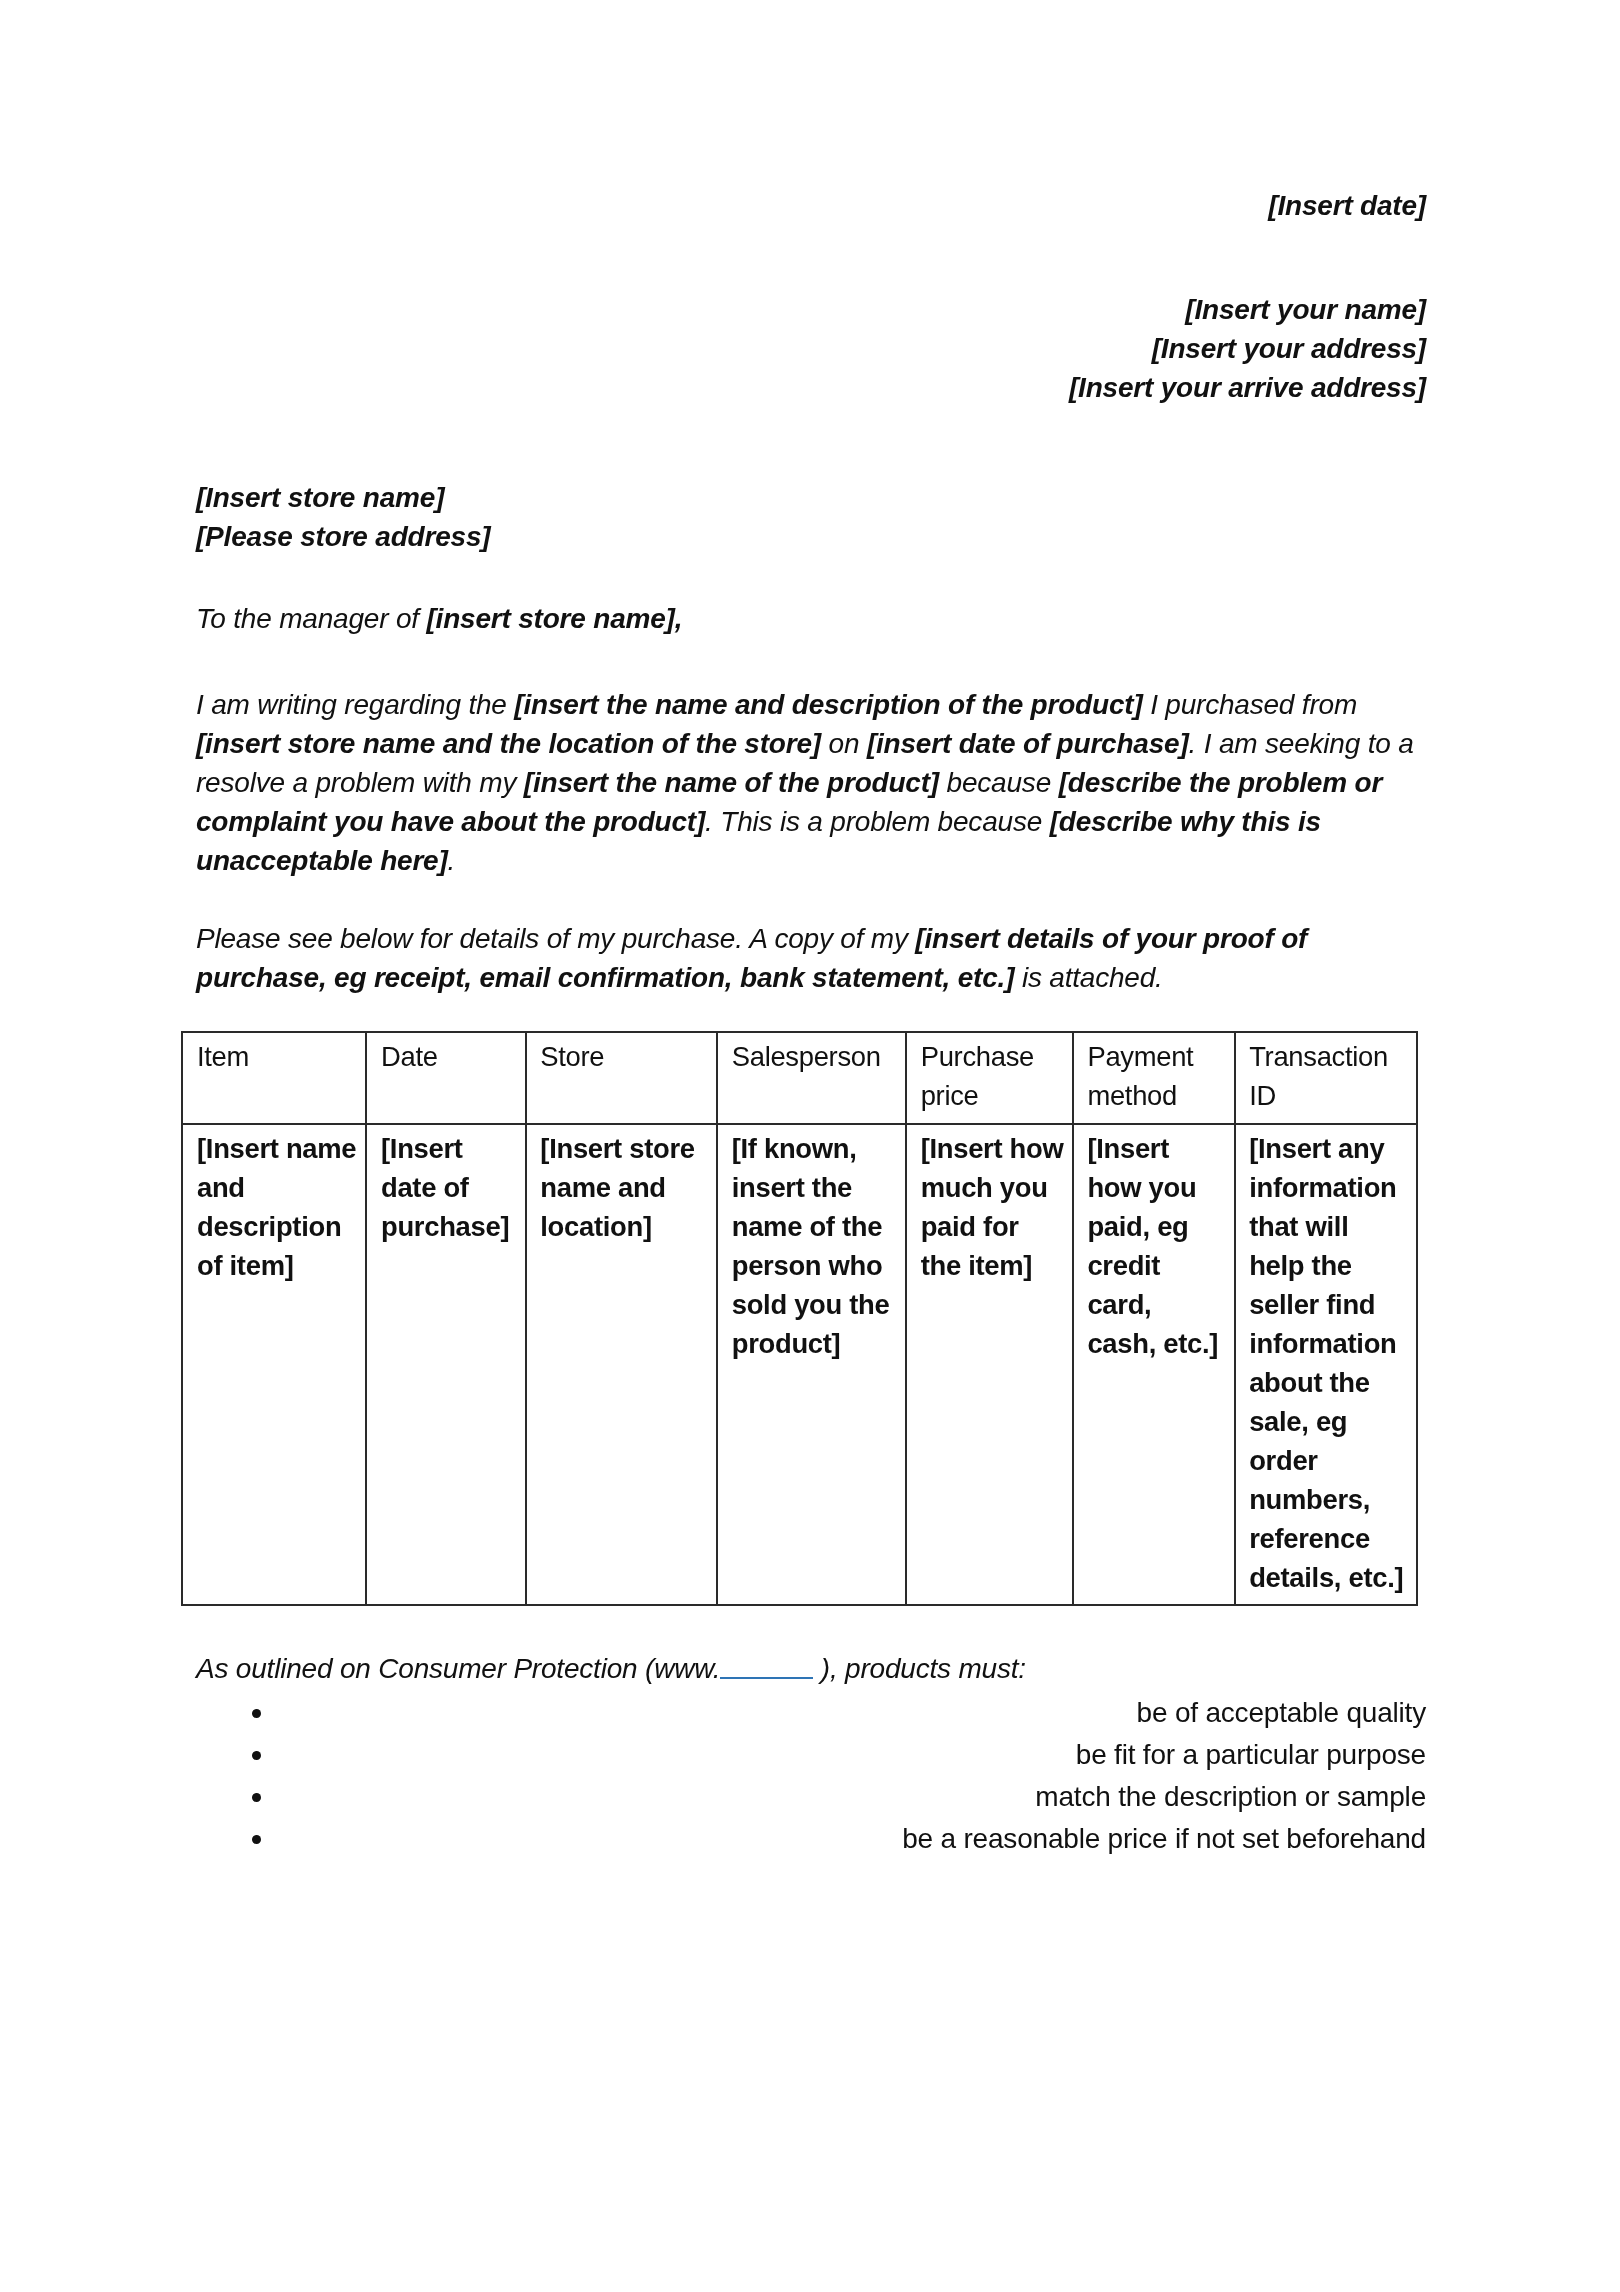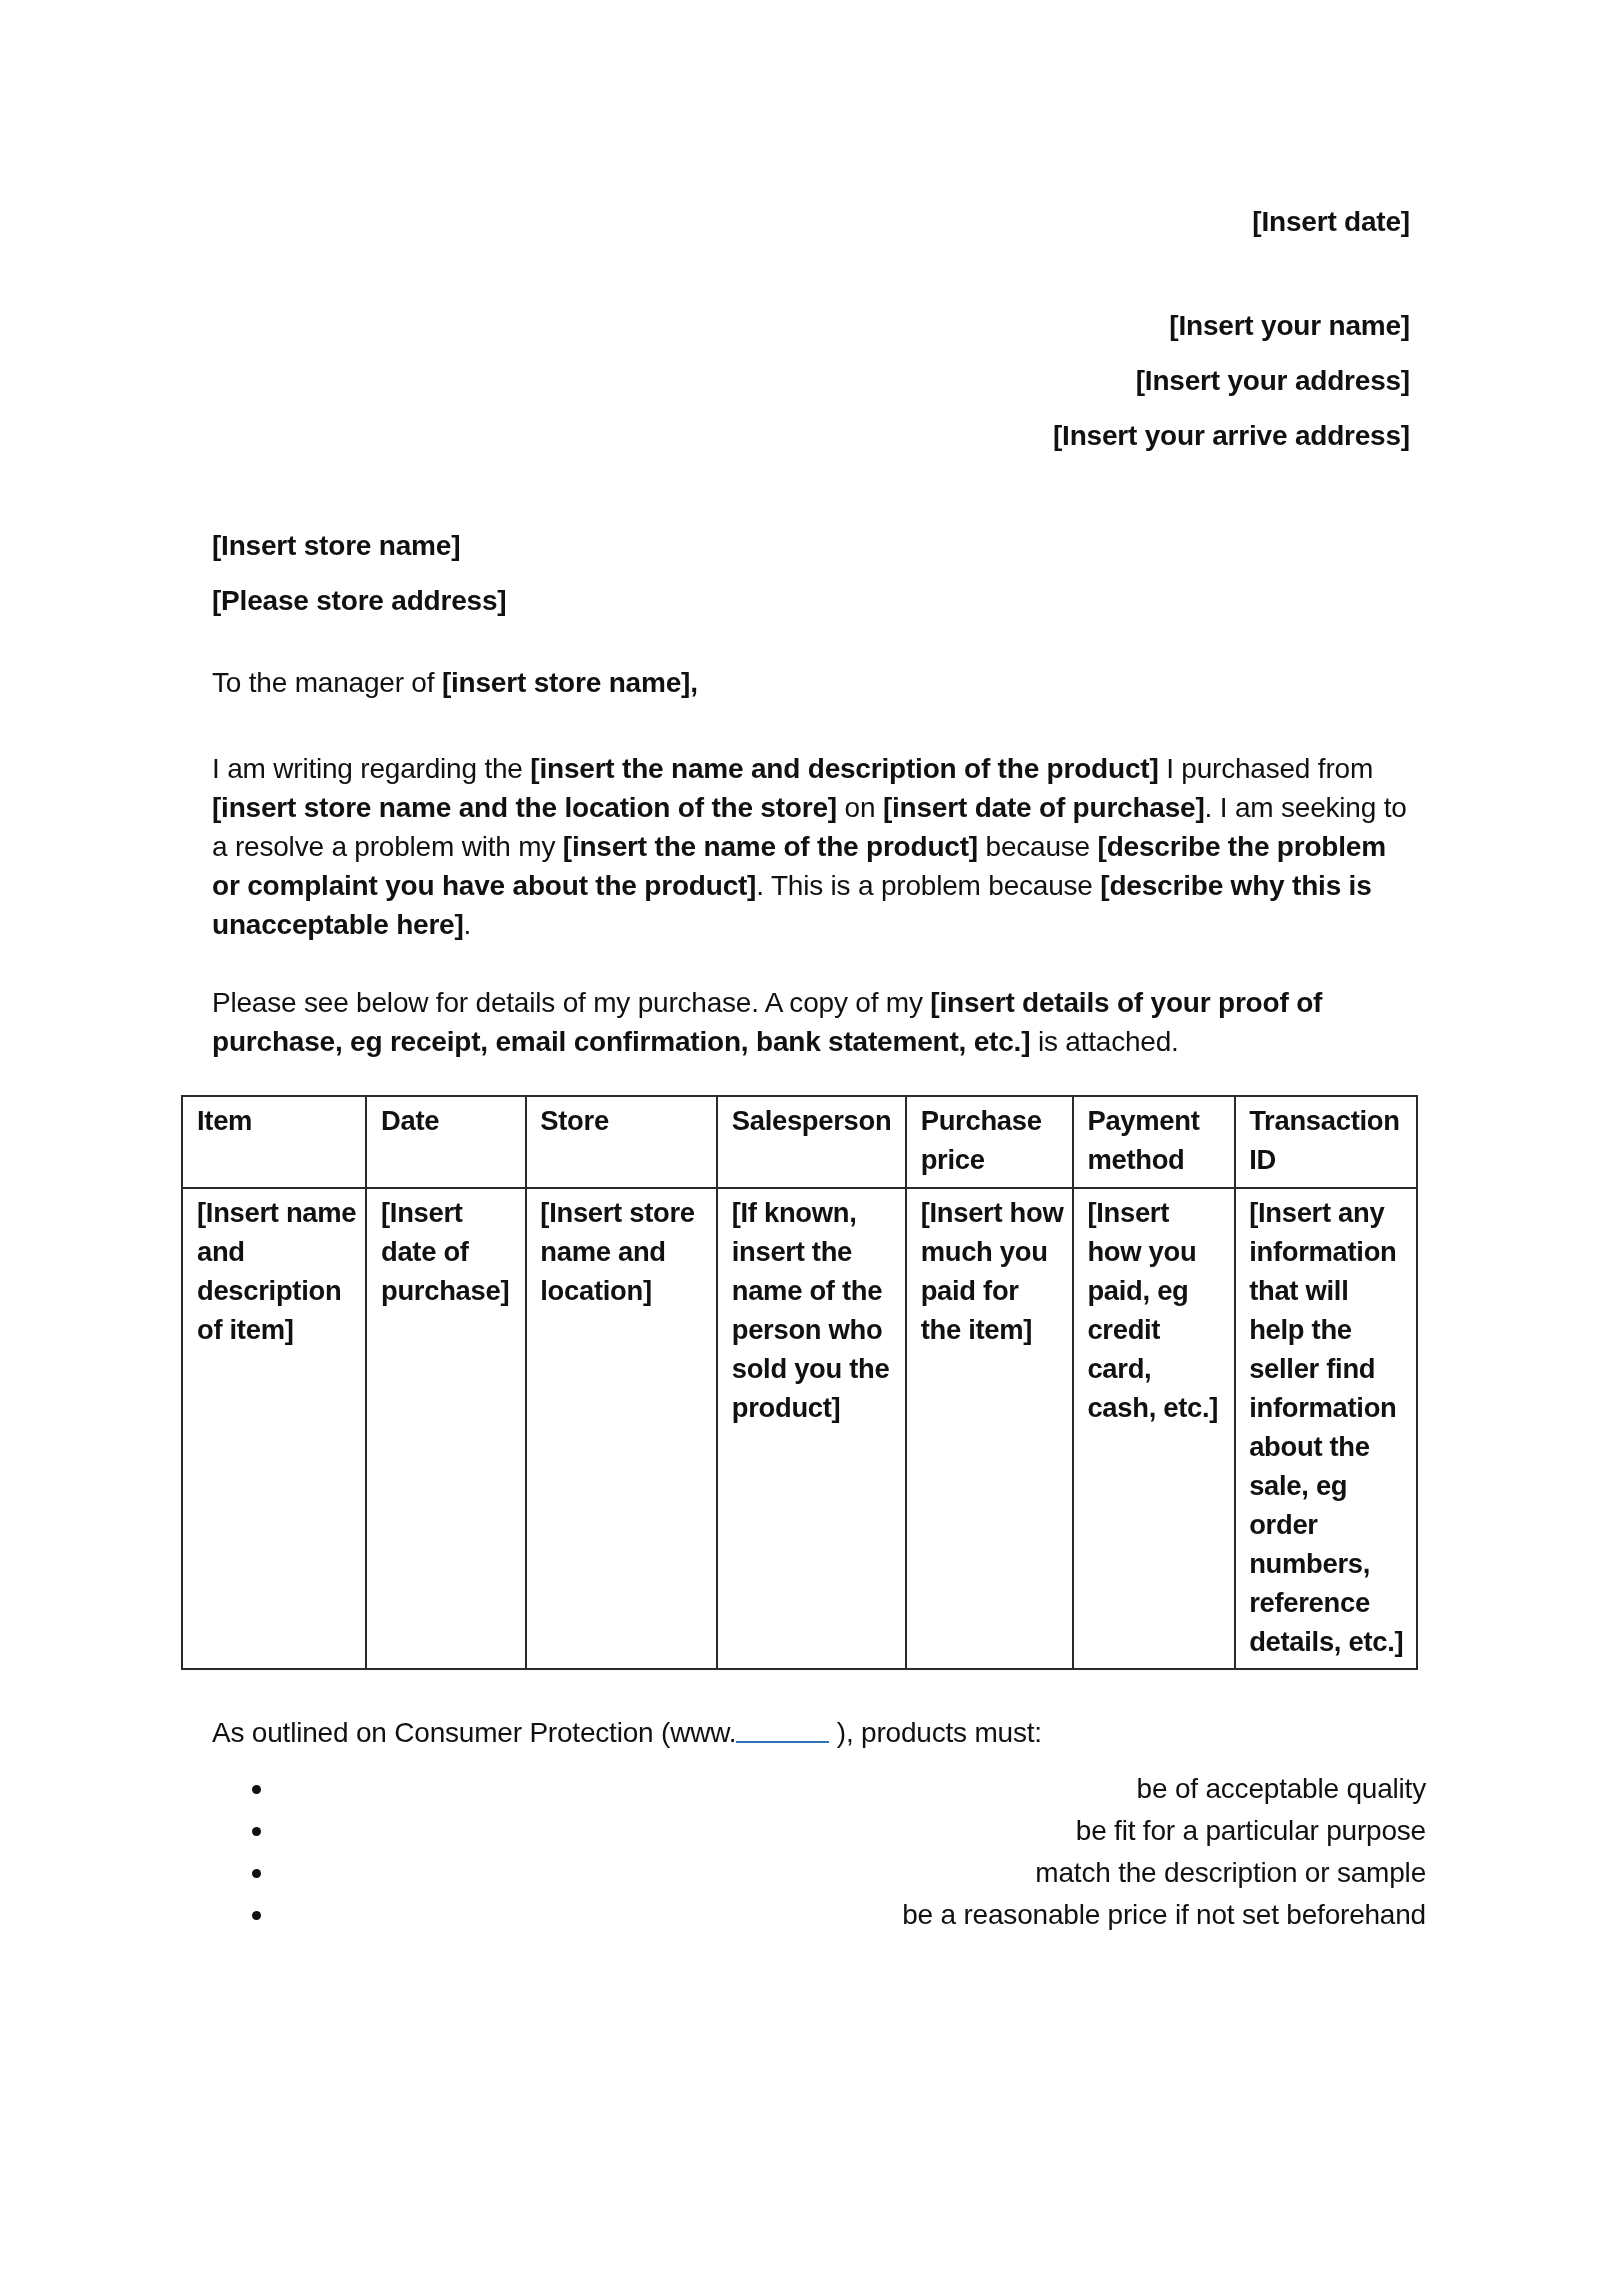--- a/index.html
+++ b/index.html
@@ -15,21 +15,21 @@
     font-size:28px;line-height:39px;
     letter-spacing:-0.2px;
     color:var(--text);
     overflow:hidden;
   }
   .page{
     box-sizing:border-box;
     width:1620px;height:2293px;
     padding:186px 194px 0 196px;
   }
-  p{margin:16px;}
+  p{margin:0;font-style:italic;}
   b{font-weight:bold;}
 
   .right-block{text-align:right;font-weight:bold;}
   .date-line{margin-bottom:65px;}
 
   .recipient{margin-top:71px;font-weight:bold;}
 
   .salutation{margin-top:43px;}
   .para-1{margin-top:47px;}
   .para-2{margin-top:39px;}
@@ -50,21 +50,21 @@
   table.details col.c7{width:14.8%;}
   table.details th, table.details td{
     border:2px solid var(--border);
     vertical-align:top;
     text-align:left;
     font-size:27.4px;
     letter-spacing:-0.3px;
     padding:3.9px 7.8px 7.8px 13.7px;
   }
   table.details thead th{
-    font-weight:bold;
+    font-weight:normal;
     height:80px;
     box-sizing:border-box;
     border-top:2.9px solid var(--border);
     border-bottom:2.9px solid var(--border);
   }
   table.details tbody td{font-weight:bold;}
 
   .outline-line{margin-top:43px;}
   .blank{
     display:inline-block;

